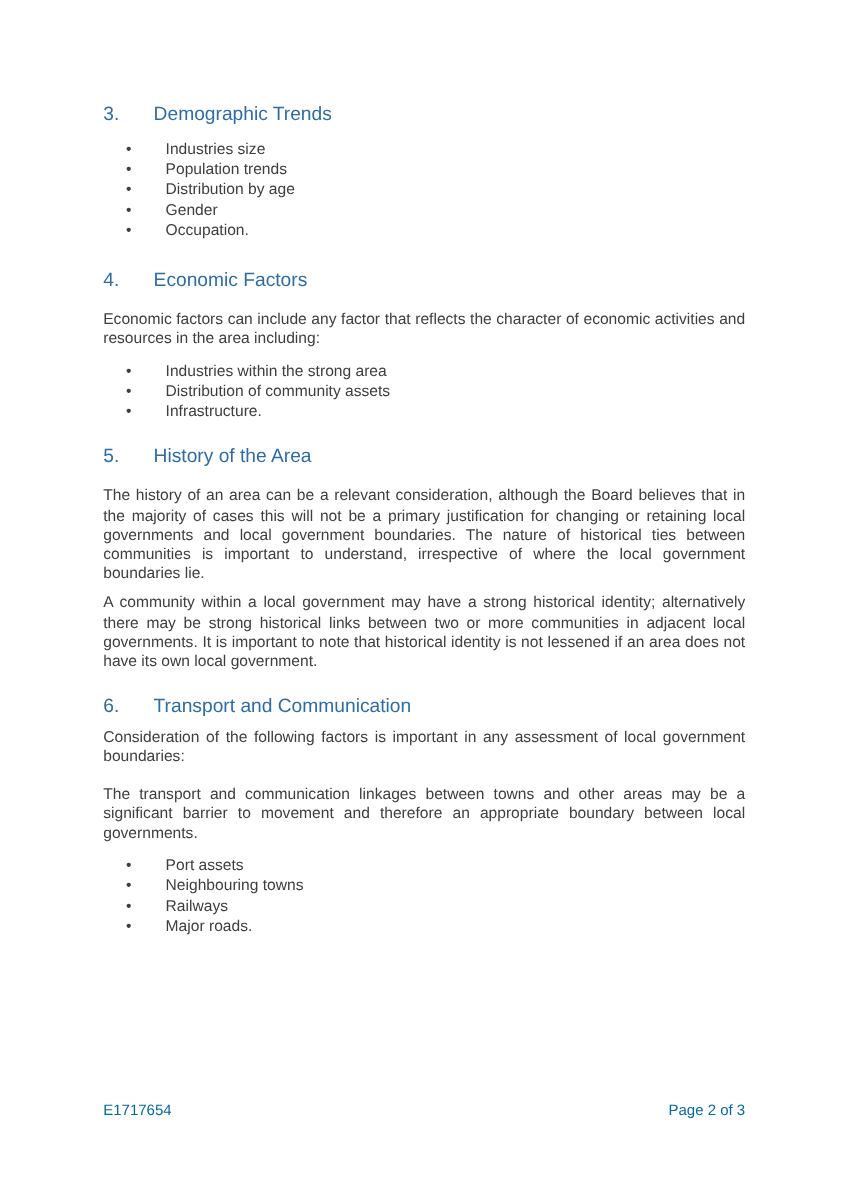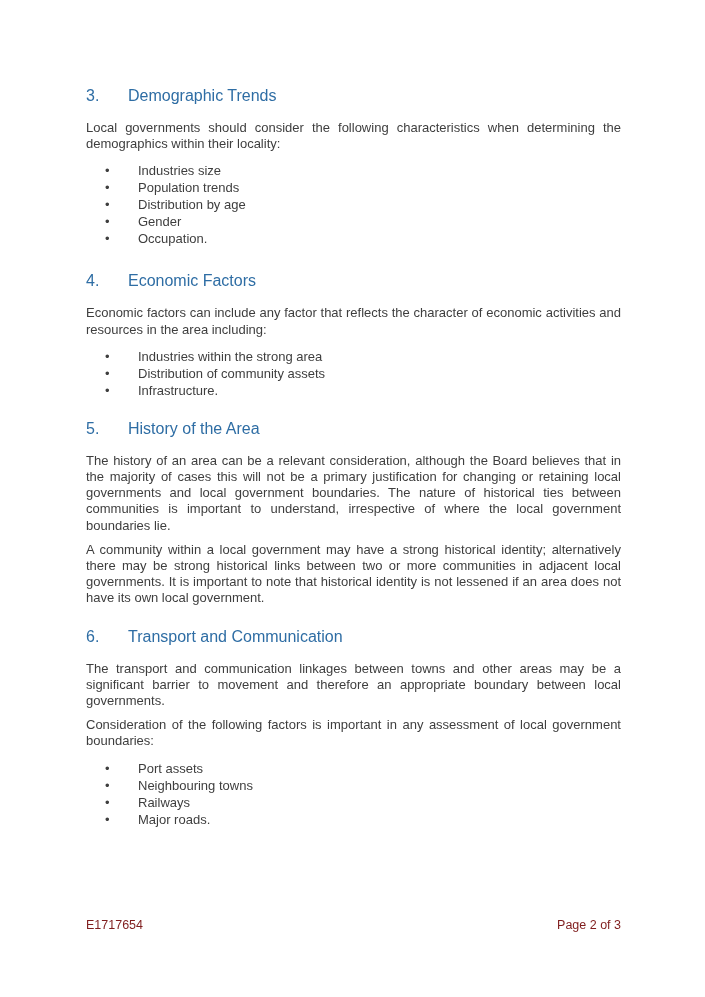--- a/index.html
+++ b/index.html
@@ -66,34 +66,33 @@
     top: 0;
   }
   .footer {
     position: absolute;
     left: 86px;
     right: 84px;
     top: 918px;
     display: flex;
     justify-content: space-between;
     font-size: 12.5px;
-    color: #7f1d1d;
+    color: #0369a1;
   }
 </style>
 </head>
 <body>
 
 <div class="page">
   <div class="content">
 
     <h2 class="section-heading">
       <span class="num">3.</span>
       <span class="title">Demographic Trends</span>
     </h2>
-    <p class="body-para after-heading">Local governments should consider the following characteristics when determining the demographics within their locality:</p>
     <ul class="bullet-list">
       <li><span class="bullet">•</span><span>Industries size</span></li>
       <li><span class="bullet">•</span><span>Population trends</span></li>
       <li><span class="bullet">•</span><span>Distribution by age</span></li>
       <li><span class="bullet">•</span><span>Gender</span></li>
       <li><span class="bullet">•</span><span>Occupation.</span></li>
     </ul>
 
     <h2 class="section-heading gap-lg">
       <span class="num">4.</span>
@@ -110,22 +109,22 @@
       <span class="num">5.</span>
       <span class="title">History of the Area</span>
     </h2>
     <p class="body-para after-heading">The history of an area can be a relevant consideration, although the Board believes that in the majority of cases this will not be a primary justification for changing or retaining local governments and local government boundaries. The nature of historical ties between communities is important to understand, irrespective of where the local government boundaries lie.</p>
     <p class="body-para para-gap">A community within a local government may have a strong historical identity; alternatively there may be strong historical links between two or more communities in adjacent local governments. It is important to note that historical identity is not lessened if an area does not have its own local government.</p>
 
     <h2 class="section-heading gap-md">
       <span class="num">6.</span>
       <span class="title">Transport and Communication</span>
     </h2>
+    <p class="body-para para-gap">Consideration of the following factors is important in any assessment of local government boundaries:</p>
     <p class="body-para after-heading">The transport and communication linkages between towns and other areas may be a significant barrier to movement and therefore an appropriate boundary between local governments.</p>
-    <p class="body-para para-gap">Consideration of the following factors is important in any assessment of local government boundaries:</p>
     <ul class="bullet-list">
       <li><span class="bullet">•</span><span>Port assets</span></li>
       <li><span class="bullet">•</span><span>Neighbouring towns</span></li>
       <li><span class="bullet">•</span><span>Railways</span></li>
       <li><span class="bullet">•</span><span>Major roads.</span></li>
     </ul>
 
   </div>
 
   <div class="footer">

